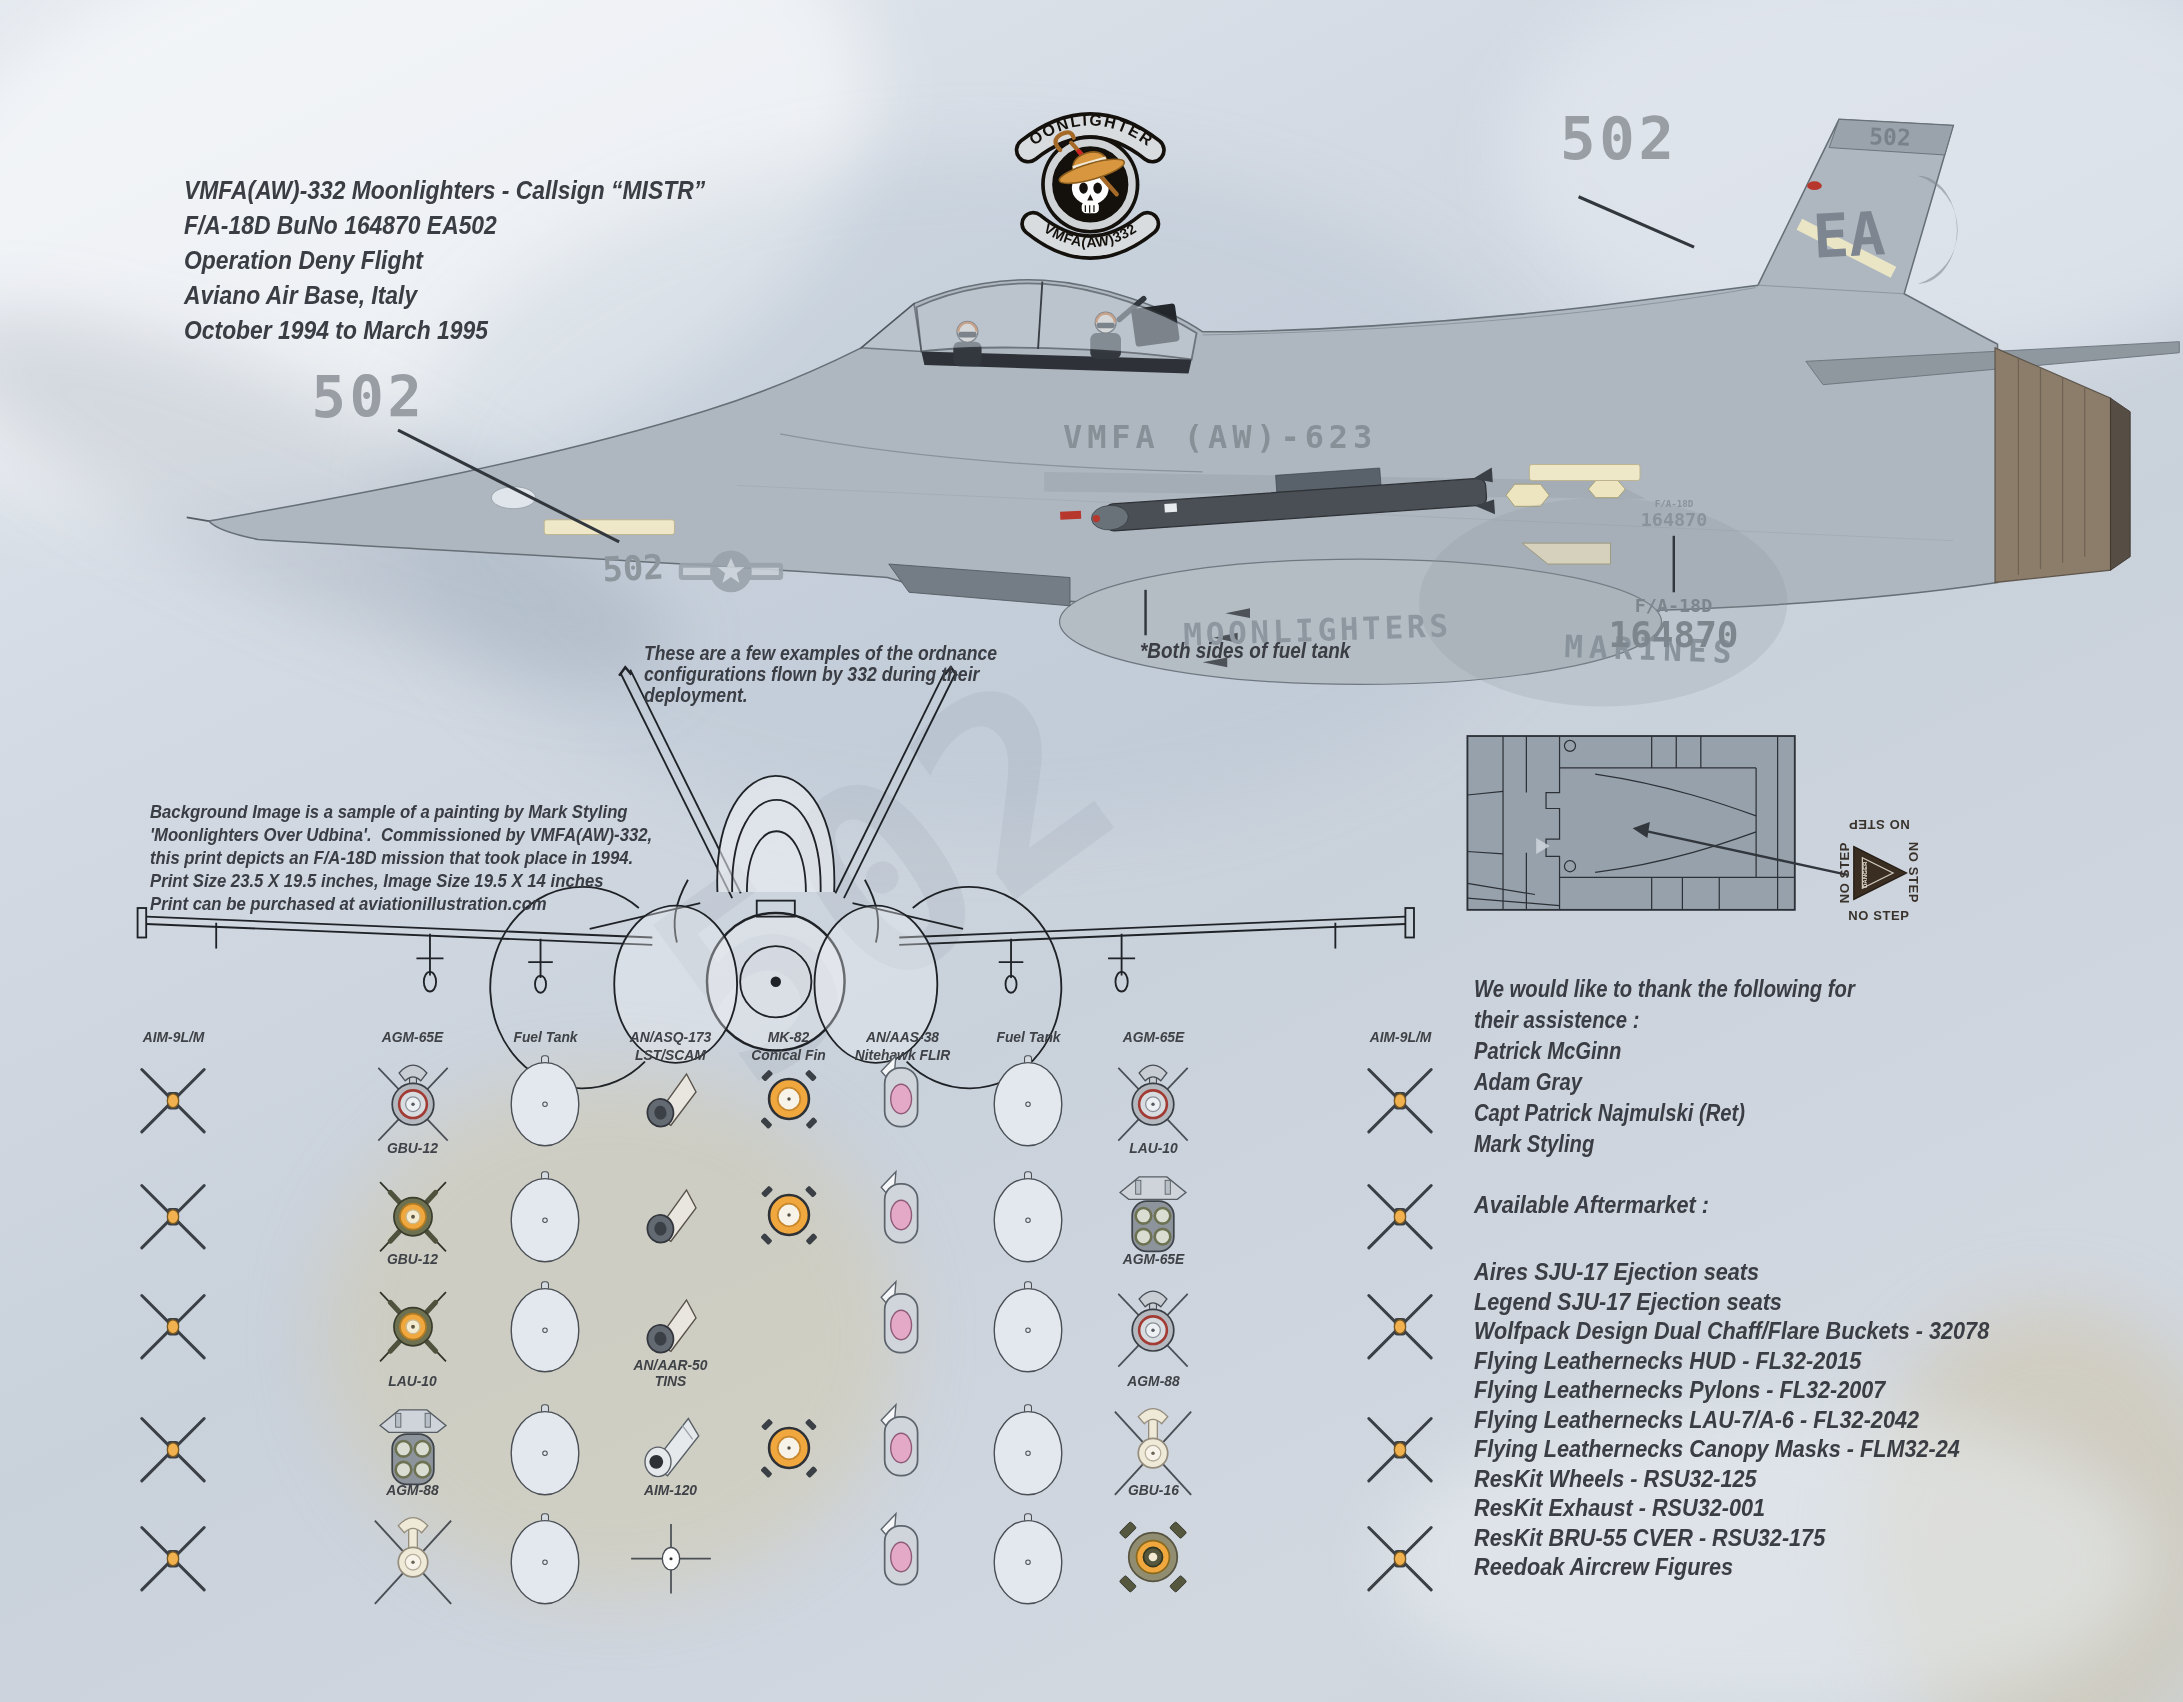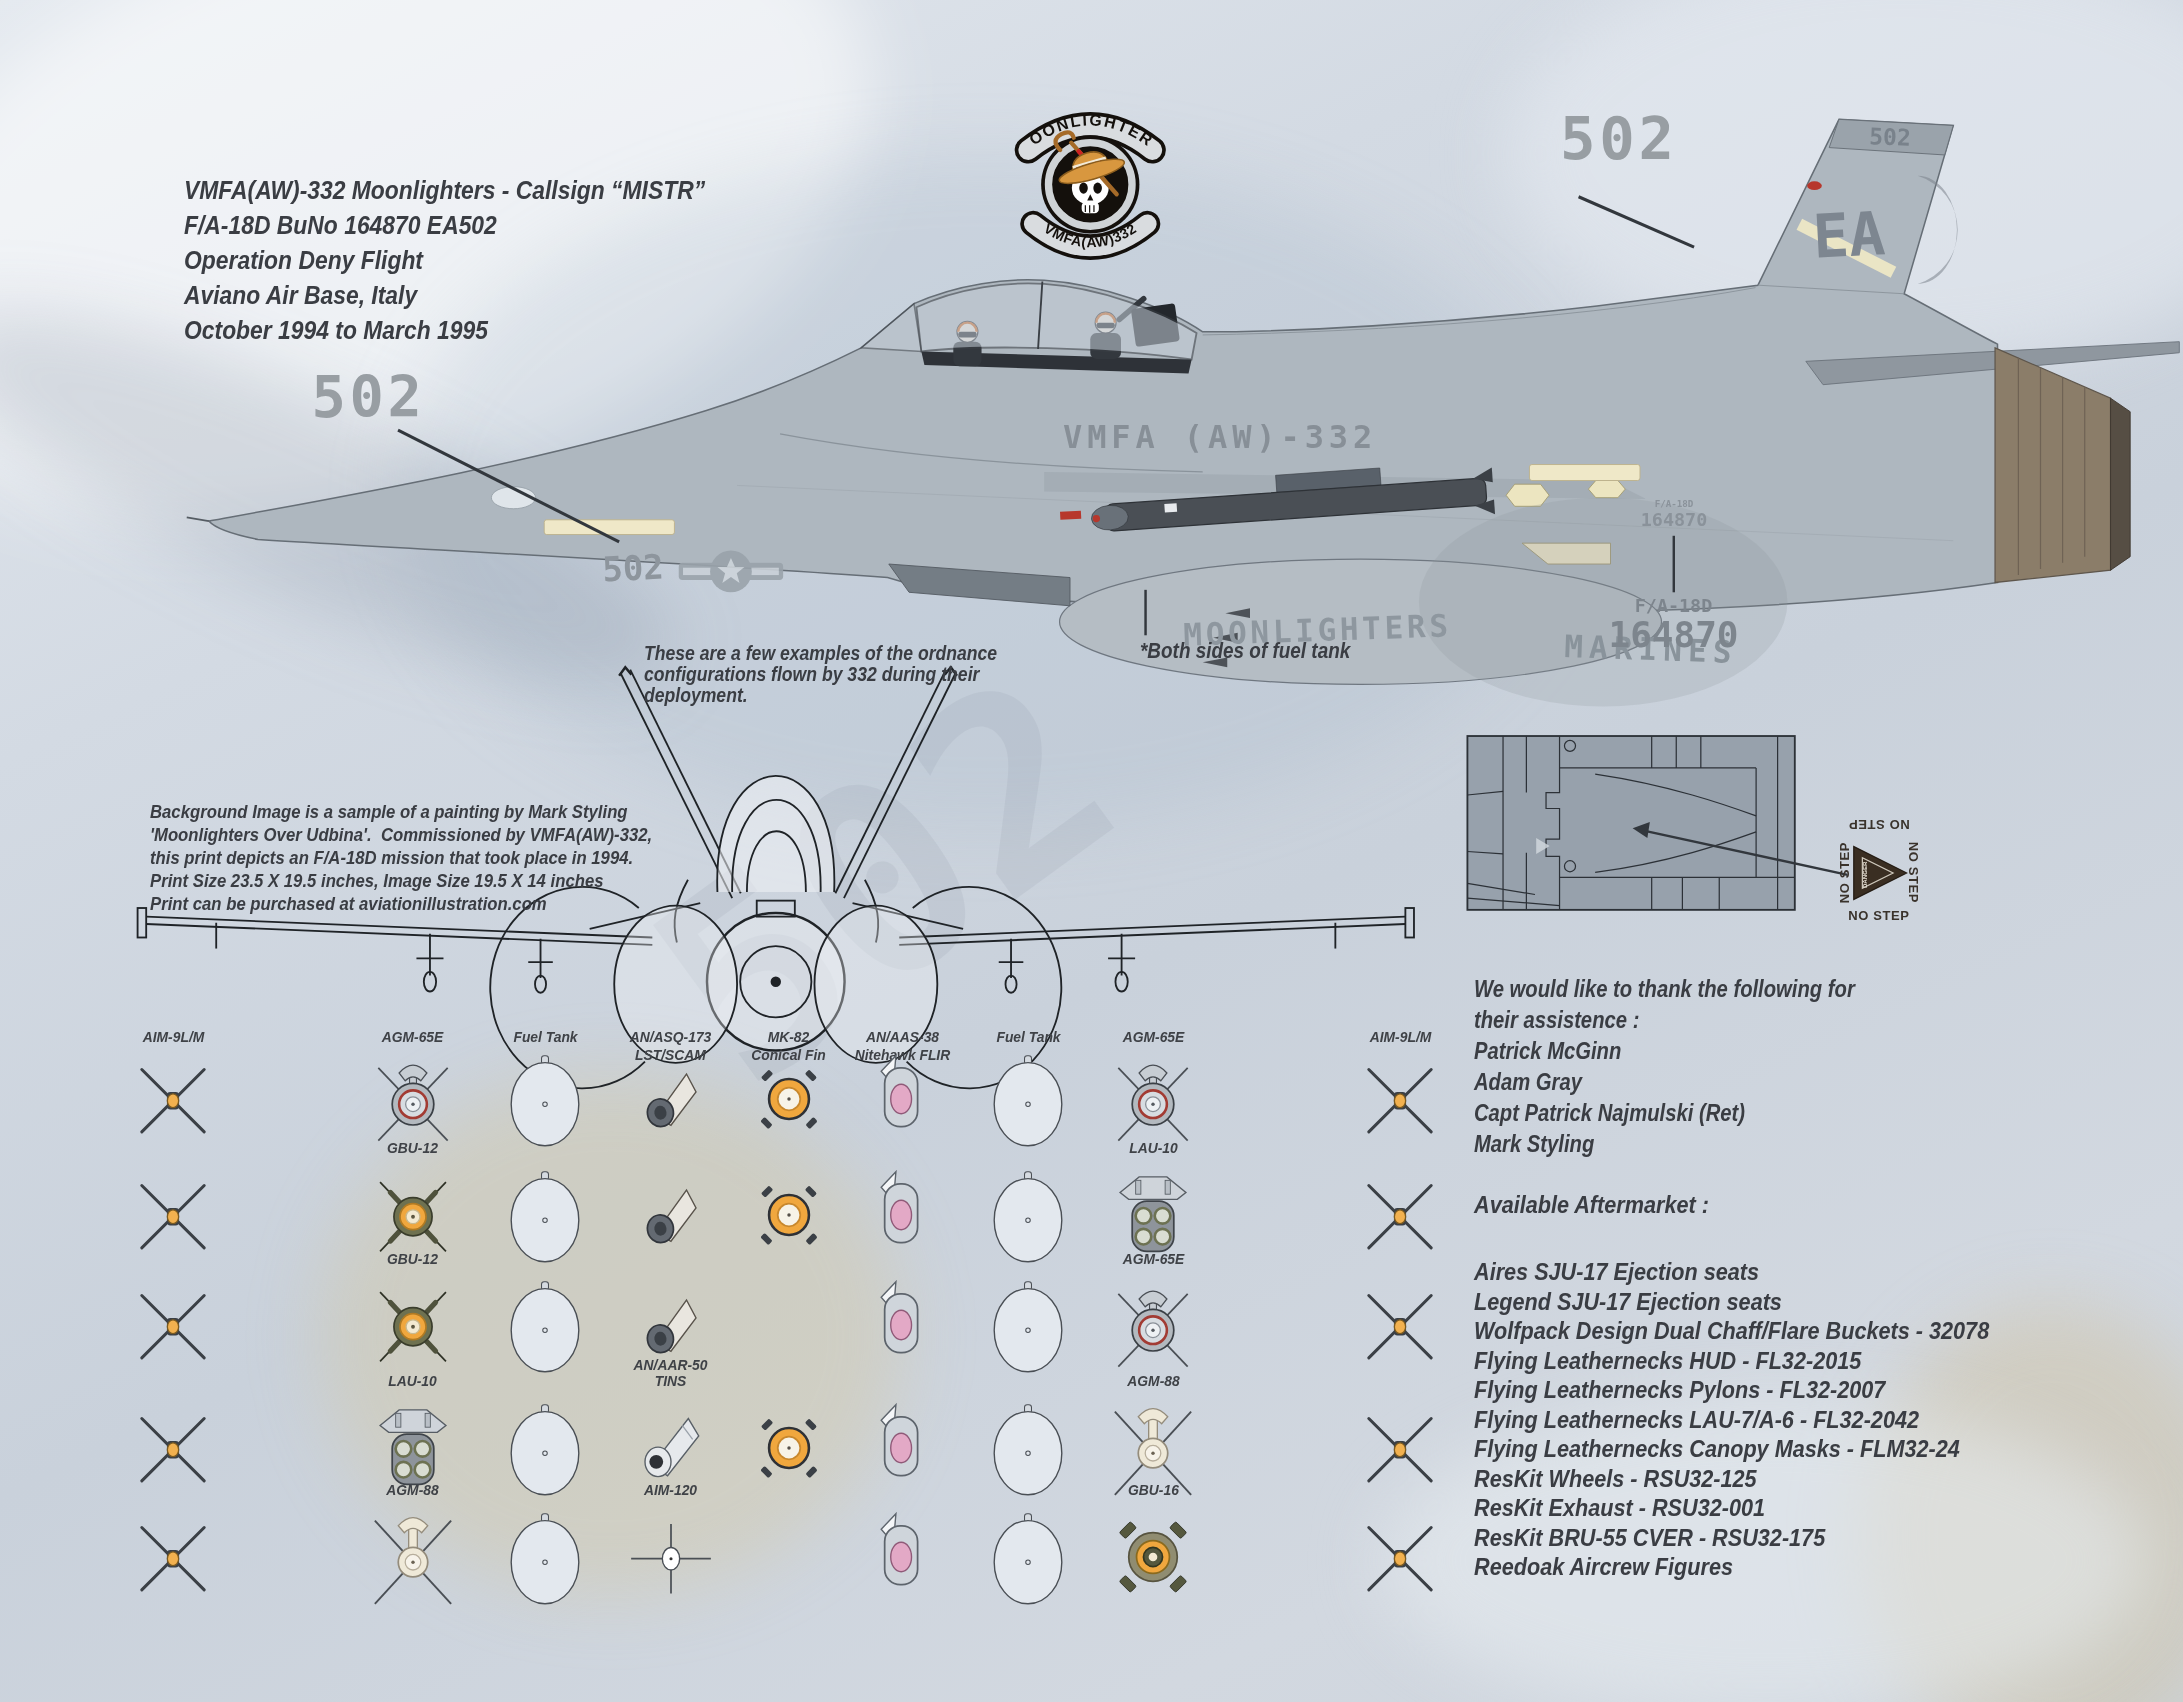--- a/index.html
+++ b/index.html
@@ -378,21 +378,21 @@
       <div>Operation Deny Flight</div>
       <div>Aviano Air Base, Italy</div>
       <div>October 1994 to March 1995</div>
     </div>
 
   <div class="txt mono ctr" style="left:1560px;top:104px;width:117px;font-size:59px;color:#989ea3;letter-spacing:3.7px;">502</div>
   <div class="txt mono ctr" style="left:310px;top:364px;width:117px;font-size:57px;color:#989ea3;letter-spacing:3.7px;">502</div>
   <div class="txt mono ctr" style="left:584px;top:548px;width:98px;font-size:34px;color:#8d959d;transform:rotate(-3deg);">502</div>
   <div class="txt mono ctr" style="left:1856px;top:124px;width:68px;font-size:23px;color:#79828b;transform:rotate(2deg);">502</div>
   <div class="txt mono ctr" style="left:1800px;top:200px;width:98px;font-size:60px;color:#7d8690;transform:rotate(-3deg);">EA</div>
-  <div class="txt mono" style="left:1063px;top:418px;font-size:32px;color:#878f97;letter-spacing:4.9px;">VMFA (AW)-332</div>
+  <div class="txt mono" style="left:1063px;top:418px;font-size:32px;color:#878f97;letter-spacing:4.9px;">VMFA (AW)-623</div>
   <div class="txt mono" style="left:1565px;top:628px;font-size:31px;color:#89939b;letter-spacing:6.1px;transform:rotate(2deg);">MARINES</div>
   <div class="txt mono ctr" style="left:1625px;top:498px;width:98px;font-size:9.2px;color:#8a929a;">F/A-18D</div>
   <div class="txt mono ctr" style="left:1625px;top:509px;width:98px;font-size:18.4px;color:#8a929a;">164870</div>
   <div class="txt mono ctr" style="left:1170px;top:612px;width:295px;font-size:31px;color:#8e979f;letter-spacing:3.7px;transform:rotate(-2deg);">MOONLIGHTERS</div>
 
   <div class="txt mono ctr" style="left:1600px;top:595px;width:147px;font-size:18.4px;color:#7d858d;">F/A-18D</div>
   <div class="txt mono ctr" style="left:1600px;top:614px;width:147px;font-size:36px;color:#7d858d;">164870</div>
   <div class="txt cnd" style="left:1140px;top:639px;font-size:21.5px;">*Both sides of fuel tank</div>
 
   <div id="intro" class="txt cnd lines">

